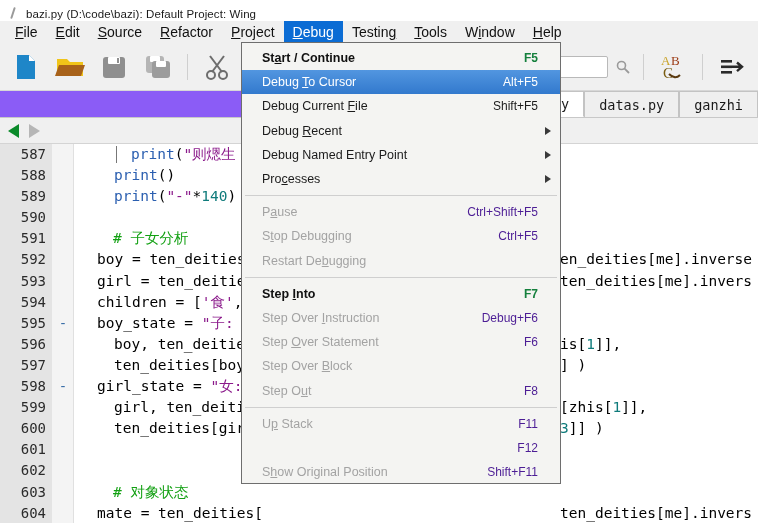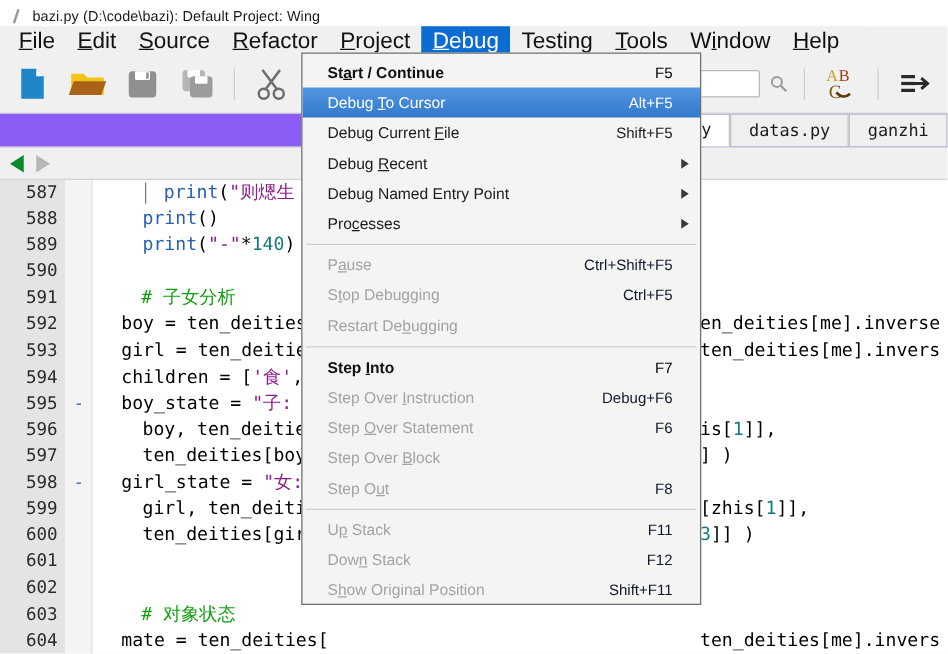--- a/index.html
+++ b/index.html
@@ -31,21 +31,21 @@
     font-size: 11.5px; color: #1a1a1a; white-space: nowrap;
     letter-spacing: 0.1px;
   }
 
   
   .menubar {
     position: absolute; left: 0; top: 21px; width: 692px; height: 22px;
     background: #f0f0f0;
     display: flex; align-items: center;
     padding-left: 6px;
-    font-size: 18px; color: #111;
+    font-size: 14px; color: #111;
   }
   .menubar .menu-item {
     padding: 3px 9px 3px 9px;
     line-height: 16px;
     white-space: nowrap;
     cursor: default;
   }
   .menubar .menu-item.active {
     background: #0b6cd4; color: #ffffff;
   }
@@ -154,23 +154,23 @@
     overflow: hidden;
   }
   .mi {
     position: relative; height: 24.2px; display: flex; align-items: center;
     padding: 0 10px 0 20px;
     white-space: nowrap;
   }
   .mi .mlabel { flex: 1 1 auto; }
   .mi .mkey { margin-left: auto; padding-right: 12px; font-size: 12px; }
   .mi.dis { color: #a3a3a3; }
-  .mi.dis .mkey { color: #0f172a; }
+  .mi.dis .mkey { color: #4c1d95; }
   .mi.bold .mlabel { font-weight: bold; color: #101010; }
-  .mi.bold .mkey { font-weight: normal; color: #000000; text-align: center; }
+  .mi.bold .mkey { font-weight: bold; color: #15803d; text-align: center; }
   .mi.sel {
     background: linear-gradient(to bottom, #5296e0 0%, #3279cd 100%);
     color: #ffffff;
   }
   .mi.sel .mkey { color: #ffffff; }
   .mi u { text-decoration: underline; }
   .msep { height: 1px; background: #cfcfcf; margin: 4px 3px; }
   .arrow-r {
     position: absolute; right: 9px; top: 50%; margin-top: -4px;
     width: 0; height: 0;
@@ -386,21 +386,20 @@
       <div class="mi dis">
         <span class="mlabel">Step O<u>u</u>t</span>
         <span class="mkey">F8</span>
       </div>
       <div class="msep"></div>
       <div class="mi dis">
         <span class="mlabel">U<u>p</u> Stack</span>
         <span class="mkey">F11</span>
       </div>
       <div class="mi dis">
-        <span class="mlabel">Dow<u>n</u> Stack</span>
         <span class="mkey">F12</span>
       </div>
       <div class="mi dis">
         <span class="mlabel">S<u>h</u>ow Original Position</span>
         <span class="mkey">Shift+F11</span>
       </div>
       <div class="msep"></div>
       <div class="mi bold">
         <span class="mlabel">Add <u>B</u>reakpoint</span>
         <span class="mkey">F9</span>

